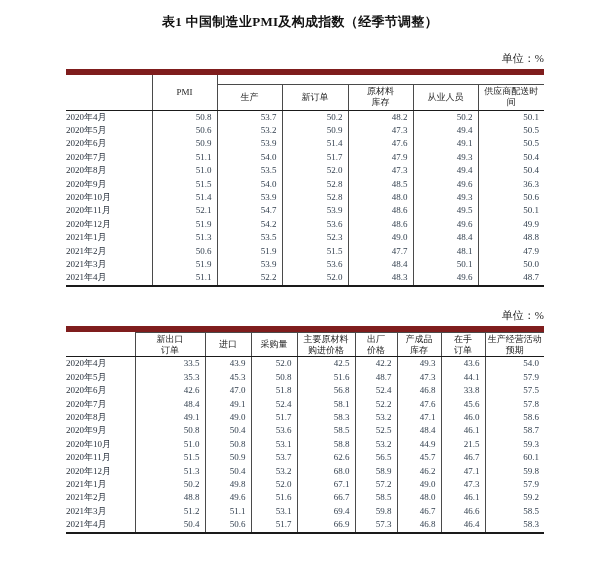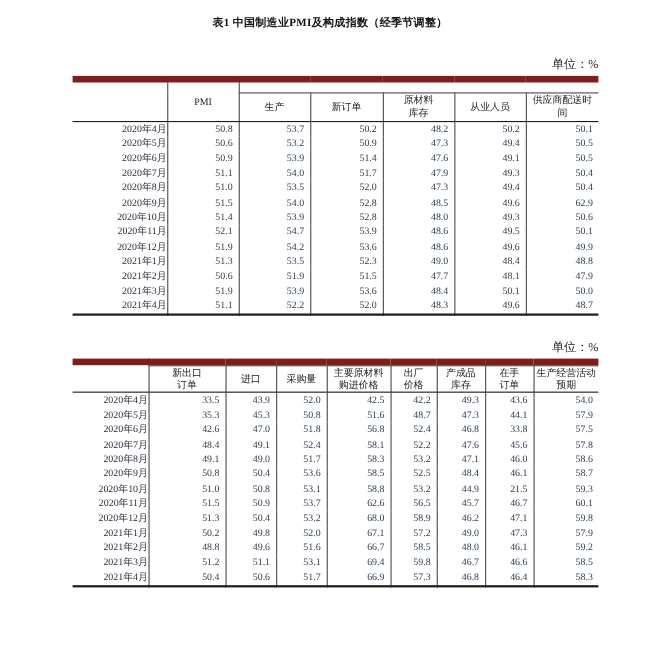--- a/index.html
+++ b/index.html
@@ -5,21 +5,21 @@
   html,body{margin:0;padding:0;}
   body{
     width:600px;height:586px;overflow:hidden;background:#ffffff;
     font-family:"Liberation Serif","DejaVu Serif",serif;
     color:#2e3a48;
   }
   .page{width:600px;height:586px;position:relative;}
   .tbl-title{
     text-align:center;
     font-weight:bold;color:#111;
-    font-size:10px;line-height:17px;
+    font-size:13px;line-height:17px;
     padding-top:13px;
     letter-spacing:0.3px;
   }
   .tbl-title.second{padding-top:22px;}
   .unit-row{
     width:478px;margin:21px 0 3px 66px;
     text-align:right;
     font-size:11px;color:#222;
   }
   table{
@@ -44,21 +44,21 @@
   .t2 tr.head-row{height:24px;}
   thead{border-bottom:1.5px solid #1a1a1a;}
   th.corner,th.pmi,tr.head-row th{border-bottom:1.5px solid #1a1a1a;}
   tbody tr{height:13.4px;}
   tbody td{
     font-size:9px;line-height:13.4px;
     border-right:1px solid #4a4a4a;
     color:#33404f;
   }
   tbody td:last-child{border-right:none;}
-  tbody td.rowlabel{text-align:right;color:#28313d;}
+  tbody td.rowlabel{text-align:left;color:#28313d;}
   tbody td.val{text-align:right;padding-right:5px;}
   
   .t1 col.c-label{width:86px;} .t1 col.c-pmi{width:65px;}
   .t1 col.c1{width:65px;} .t1 col.c2{width:66px;} .t1 col.c3{width:65px;}
   .t1 col.c4{width:65px;} .t1 col.c5{width:66px;}
   .t2 col.c-label{width:69px;}
   .t2 col.c1{width:70px;} .t2 col.c2{width:46px;} .t2 col.c3{width:46px;}
   .t2 col.c4{width:58px;} .t2 col.c5{width:42px;} .t2 col.c6{width:44px;}
   .t2 col.c7{width:44px;} .t2 col.c8{width:59px;}
 </style>
@@ -142,21 +142,21 @@
           <td class="val">49.4</td>
           <td class="val">50.4</td>
         </tr>
         <tr>
           <td class="rowlabel">2020年9月</td>
           <td class="val">51.5</td>
           <td class="val">54.0</td>
           <td class="val">52.8</td>
           <td class="val">48.5</td>
           <td class="val">49.6</td>
-          <td class="val">62.9</td>
+          <td class="val">36.3</td>
         </tr>
         <tr>
           <td class="rowlabel">2020年10月</td>
           <td class="val">51.4</td>
           <td class="val">53.9</td>
           <td class="val">52.8</td>
           <td class="val">48.0</td>
           <td class="val">49.3</td>
           <td class="val">50.6</td>
         </tr>

